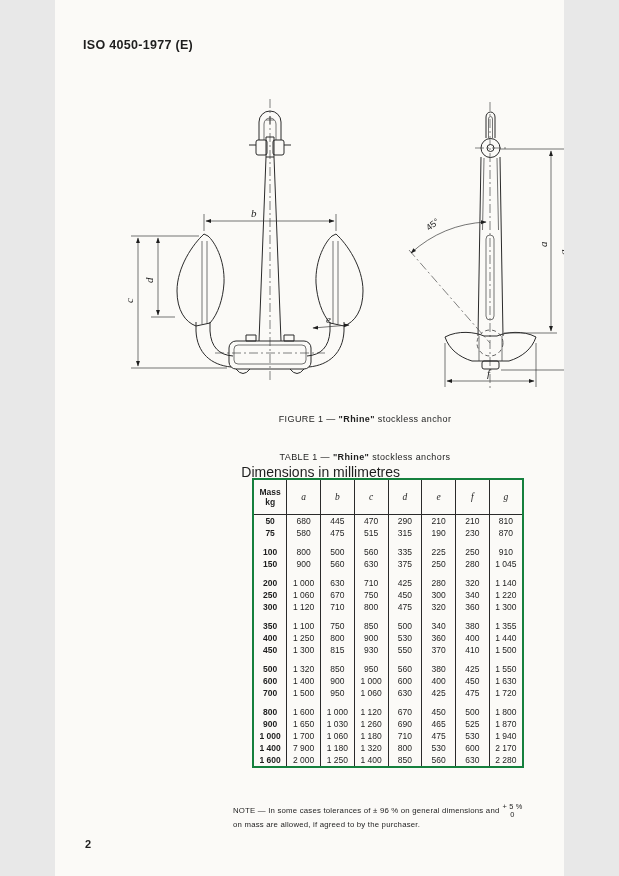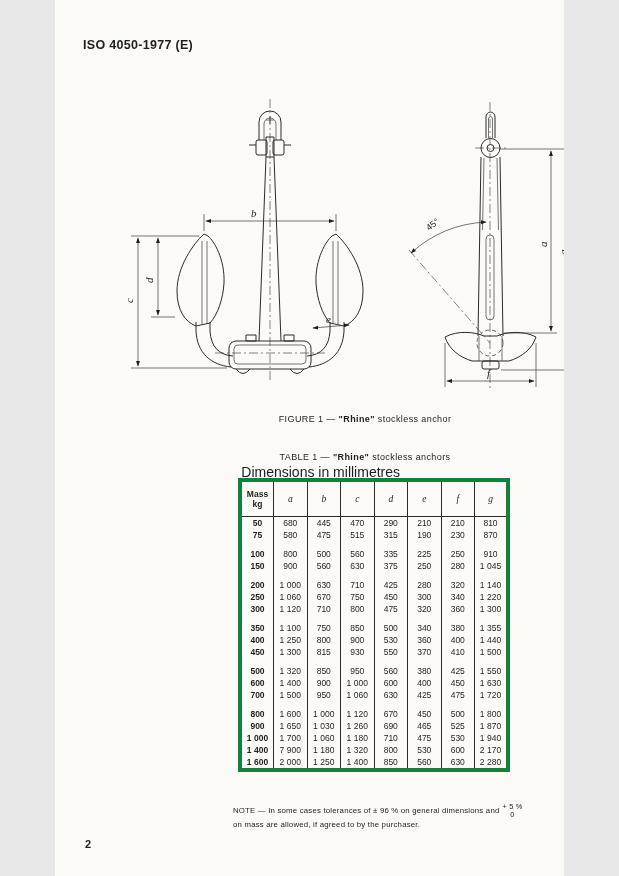--- a/index.html
+++ b/index.html
@@ -28,23 +28,23 @@
     font-size:9px; letter-spacing:.4px;
   }
   .caption b{font-weight:bold;}
   .fig-caption{top:414px;}
   .table-title{top:452px;}
   .units-note{
     position:absolute; top:464px; right:164px;
     font-size:14px;
   }
   table.dims{
-    position:absolute; left:183px; top:478px;
+    position:absolute; left:197px; top:478px;
     border-collapse:collapse; table-layout:fixed; width:272px;
-    border:4px solid #15803d;
+    border:2px solid #15803d;
     font-size:8.5px;
   }
   table.dims th, table.dims td{
     border-left:1px solid #2a2a2a; border-right:1px solid #2a2a2a;
     padding:0 2px; text-align:center;
   }
   table.dims thead th{
     border-bottom:1px solid #2a2a2a; height:34px; vertical-align:middle;
   }
   th.mass-h{font-weight:bold; font-size:8.5px; line-height:1.2;}

